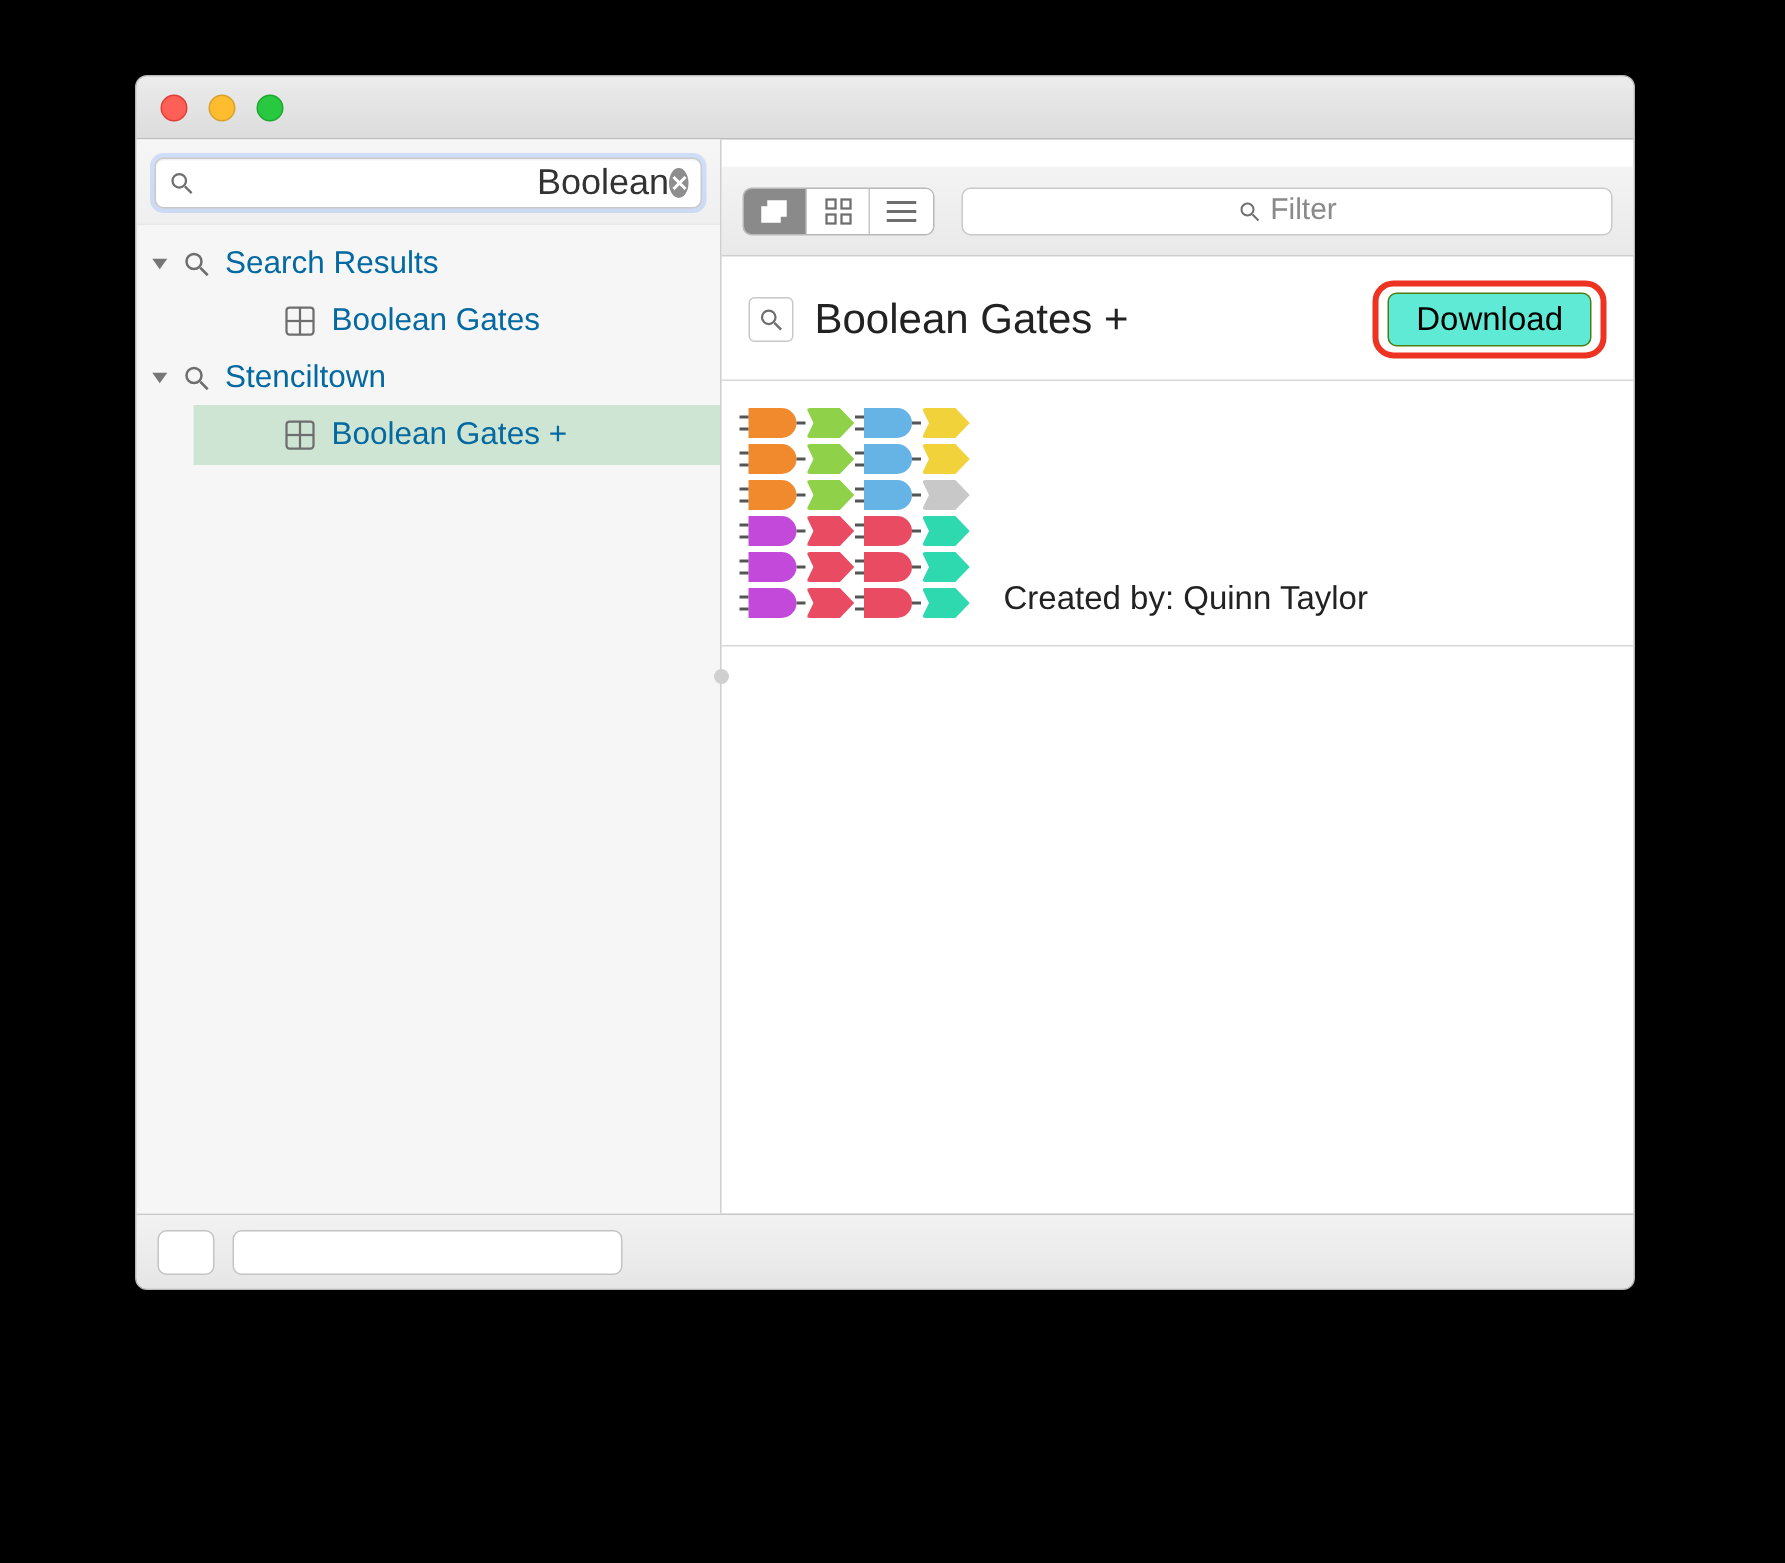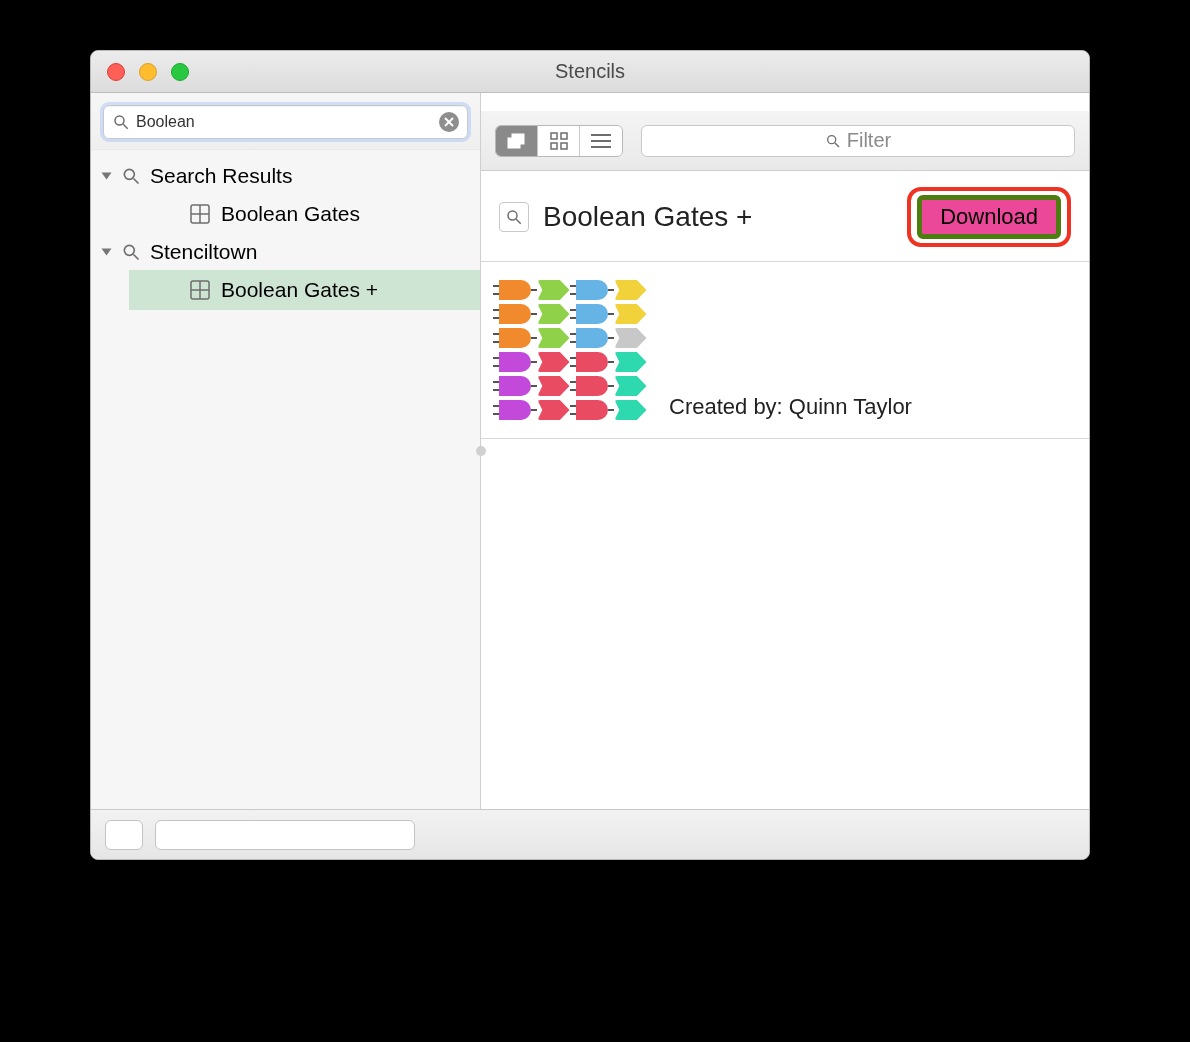--- a/index.html
+++ b/index.html
@@ -55,27 +55,28 @@
     display:flex; align-items:center;
     height:34px;
     background:#fff;
     border:1px solid #c9c9c9;
     border-radius:6px;
     padding:0 8px;
     box-shadow: 0 1px 0 rgba(0,0,0,0.05) inset, 0 0 0 3px rgba(100,150,250,0.25);
   }
   .searchbox svg{flex:none;}
   .searchbox input{
-    flex:1; border:none; outline:none; font-size:16px; background:transparent; color:#333;
+    flex:1; border:none; outline:none; font-size:24px; background:transparent; color:#333;
     padding-left:6px;
+    text-align:right;
   }
   .searchbox .clear{
     width:20px;height:20px;border-radius:50%;background:#8e8e8e;display:flex;align-items:center;justify-content:center;color:#fff;font-size:14px;cursor:pointer;
   }
-  .tree { flex:1; overflow:auto; padding-top:8px; font-size:21px; color:#000000;}
+  .tree { flex:1; overflow:auto; padding-top:8px; font-size:21px; color:#0369a1;}
   .group-header{
     display:flex; align-items:center; gap:8px;
     padding:6px 10px;
     cursor:default;
   }
   .disclosure{width:0;height:0;border-left:7px solid #767676;border-top:5px solid transparent;border-bottom:5px solid transparent;transform:rotate(90deg);margin-left:2px;margin-right:2px;}
   .tree-item{
     display:flex;align-items:center;gap:10px;
     padding:8px 10px 8px 60px;
     cursor:default;
@@ -98,21 +99,21 @@
   .seg button.active svg *{stroke:#fff;fill:#fff;}
   .filterbox{flex:1;height:32px;background:#fff;border:1px solid #c9c9c9;border-radius:6px;display:flex;align-items:center;justify-content:center;color:#8a8a8a;font-size:20px;}
   .filterbox svg{margin-right:6px;}
   .detail-head{
     display:flex;align-items:center;gap:14px;
     padding:16px 18px 14px 18px;border-bottom:1px solid #d8d8d8;
   }
   .detail-head .mag-btn{width:30px;height:30px;border:1px solid #c8c8c8;border-radius:4px;background:#fff;display:flex;align-items:center;justify-content:center;}
   .detail-title{font-size:28px;color:#222;flex:1;}
   .dl-wrap{border:4px solid #ee3322;border-radius:14px;padding:4px 6px;}
-  .dl-btn{font-size:22px;padding:4px 18px;background:#ec4899;border:5px solid #4d7c0f;border-radius:6px;cursor:pointer;}
+  .dl-btn{font-size:22px;padding:4px 18px;background:#5eead4;border:1px solid #4d7c0f;border-radius:6px;cursor:pointer;}
   .detail-body{display:flex;gap:20px;padding:18px;border-bottom:1px solid #d8d8d8;align-items:flex-end;}
   .thumb{width:150px;}
   .gate-grid{display:grid;grid-template-columns:repeat(4,1fr);gap:4px;}
   .gate{width:32px;height:20px;border-radius:2px;position:relative;}
   .gate::before,.gate::after{content:"";position:absolute;left:-6px;width:6px;height:2px;background:#555;}
   .gate::before{top:5px;} .gate::after{bottom:5px;}
   .gate .out{position:absolute;right:-6px;top:9px;width:6px;height:2px;background:#555;}
   .g-and{background:currentColor;border-radius:0 10px 10px 0;}
   .g-or{background:currentColor;clip-path:polygon(0 0,70% 0,100% 50%,70% 100%,0 100%,15% 50%);}
   .meta{font-size:22px;color:#222;}
@@ -130,21 +131,20 @@
 <body>
 
 <div class="window">
 
   <div class="titlebar">
     <div class="traffic">
       <div class="tl red"></div>
       <div class="tl yel"></div>
       <div class="tl grn"></div>
     </div>
-    <div class="title">Stencils</div>
   </div>
 
   <div class="body">
 
     <div class="sidebar">
       <div class="sidebar-top">
         <div class="searchbox">
           <svg width="18" height="18" viewBox="0 0 24 24">
               <circle class="mag" cx="10" cy="10" r="6"></circle>
               <line class="mag" x1="15" y1="15" x2="21" y2="21"></line>

